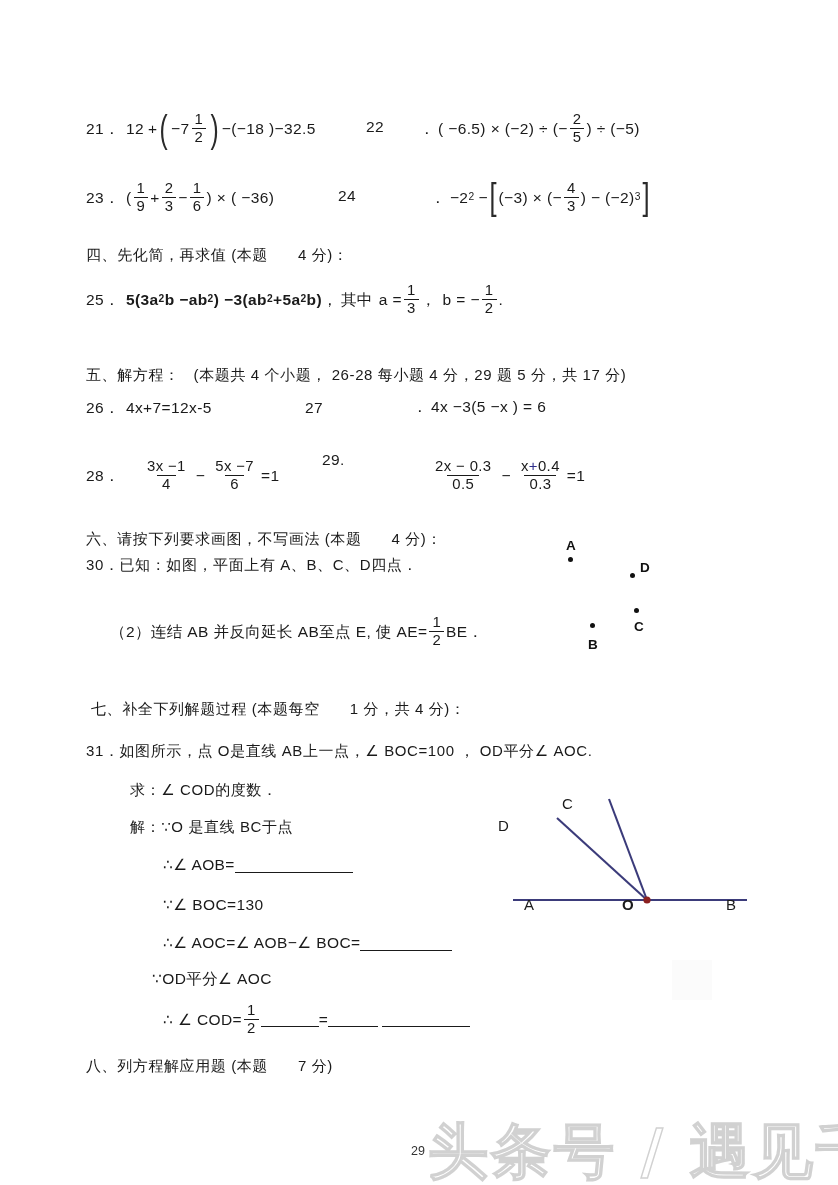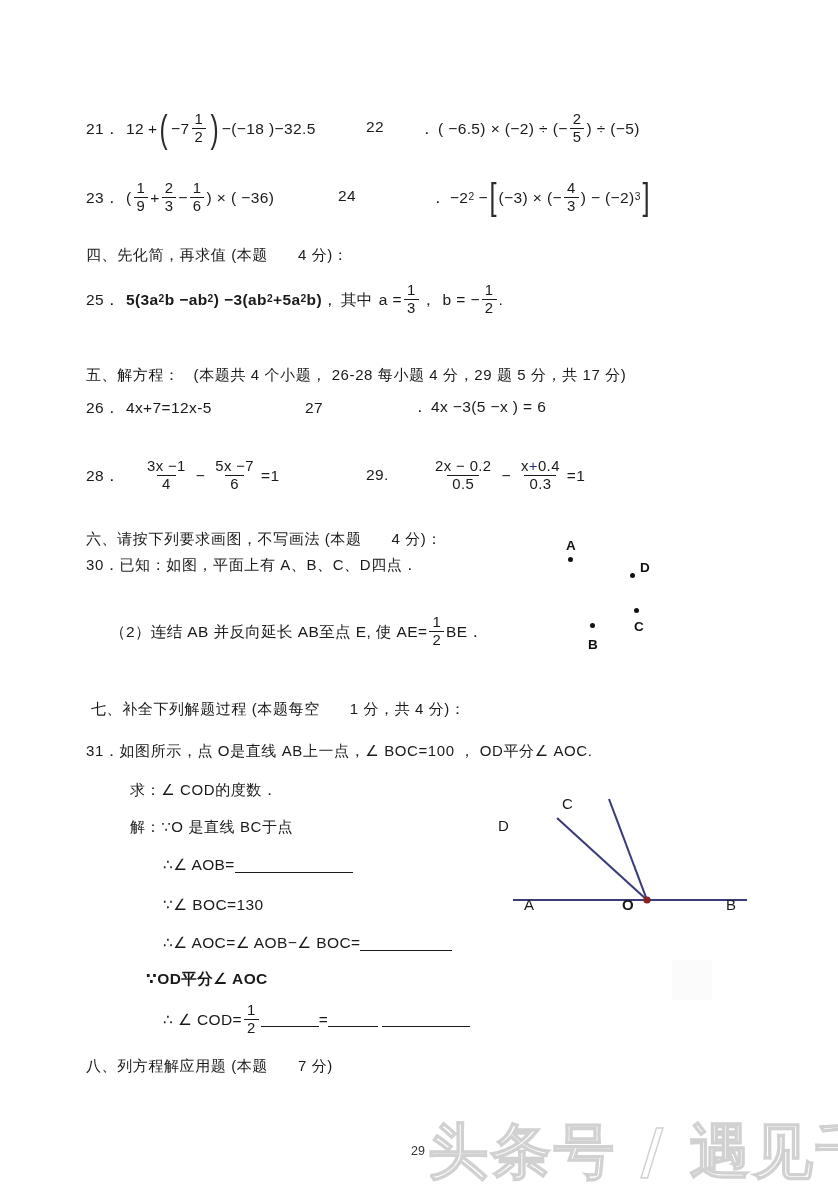--- a/index.html
+++ b/index.html
@@ -287,26 +287,26 @@
     <span class="sp" style="width:3px"></span>
     <span>−</span>
     <span class="sp" style="width:3px"></span>
     <span class="frac wide">
       <span class="num">5x −7</span>
       <span class="den">6</span>
     </span>
     <span>=1</span>
   </div>
 
-  <div class="abs mathline" style="left:322px; top:466px;margin-left:44px;">
+  <div class="abs mathline" style="left:322px; top:451px;">
     <span>29.</span>
   </div>
   <div class="abs mathline" style="left:428px; top:459px;">
     <span class="frac wide">
-      <span class="num">2x − 0.2</span>
+      <span class="num">2x − 0.3</span>
       <span class="den">0.5</span>
     </span>
     <span class="sp" style="width:3px"></span>
     <span>−</span>
     <span class="sp" style="width:3px"></span>
     <span class="frac wide">
       <span class="num"><span>x</span><span style="color:#2b2b8a">+</span><span>0.4</span></span>
       <span class="den">0.3</span>
     </span>
     <span>=1</span>
@@ -358,21 +358,21 @@
     <span class="blank" style="width:118px;"></span>
   </div>
 
   <div class="abs mathline" style="left:163px; top:896px;">∵∠ BOC=130</div>
 
   <div class="abs mathline" style="left:163px; top:934px;">
     <span>∴∠ AOC=∠ AOB−∠ BOC=</span>
     <span class="blank" style="width:92px;"></span>
   </div>
 
-  <div class="abs mathline" style="left:146px; top:970px;font-weight:bold;">∵OD平分∠ AOC</div>
+  <div class="abs mathline" style="left:152px; top:970px;">∵OD平分∠ AOC</div>
 
   <div class="abs mathline" style="left:163px; top:1003px;">
     <span>∴ ∠ COD=</span>
     <span class="frac">
       <span class="num">1</span>
       <span class="den">2</span>
     </span>
     <span class="blank" style="width:58px;"></span>
     <span>=</span>
     <span class="blank" style="width:50px;"></span>

